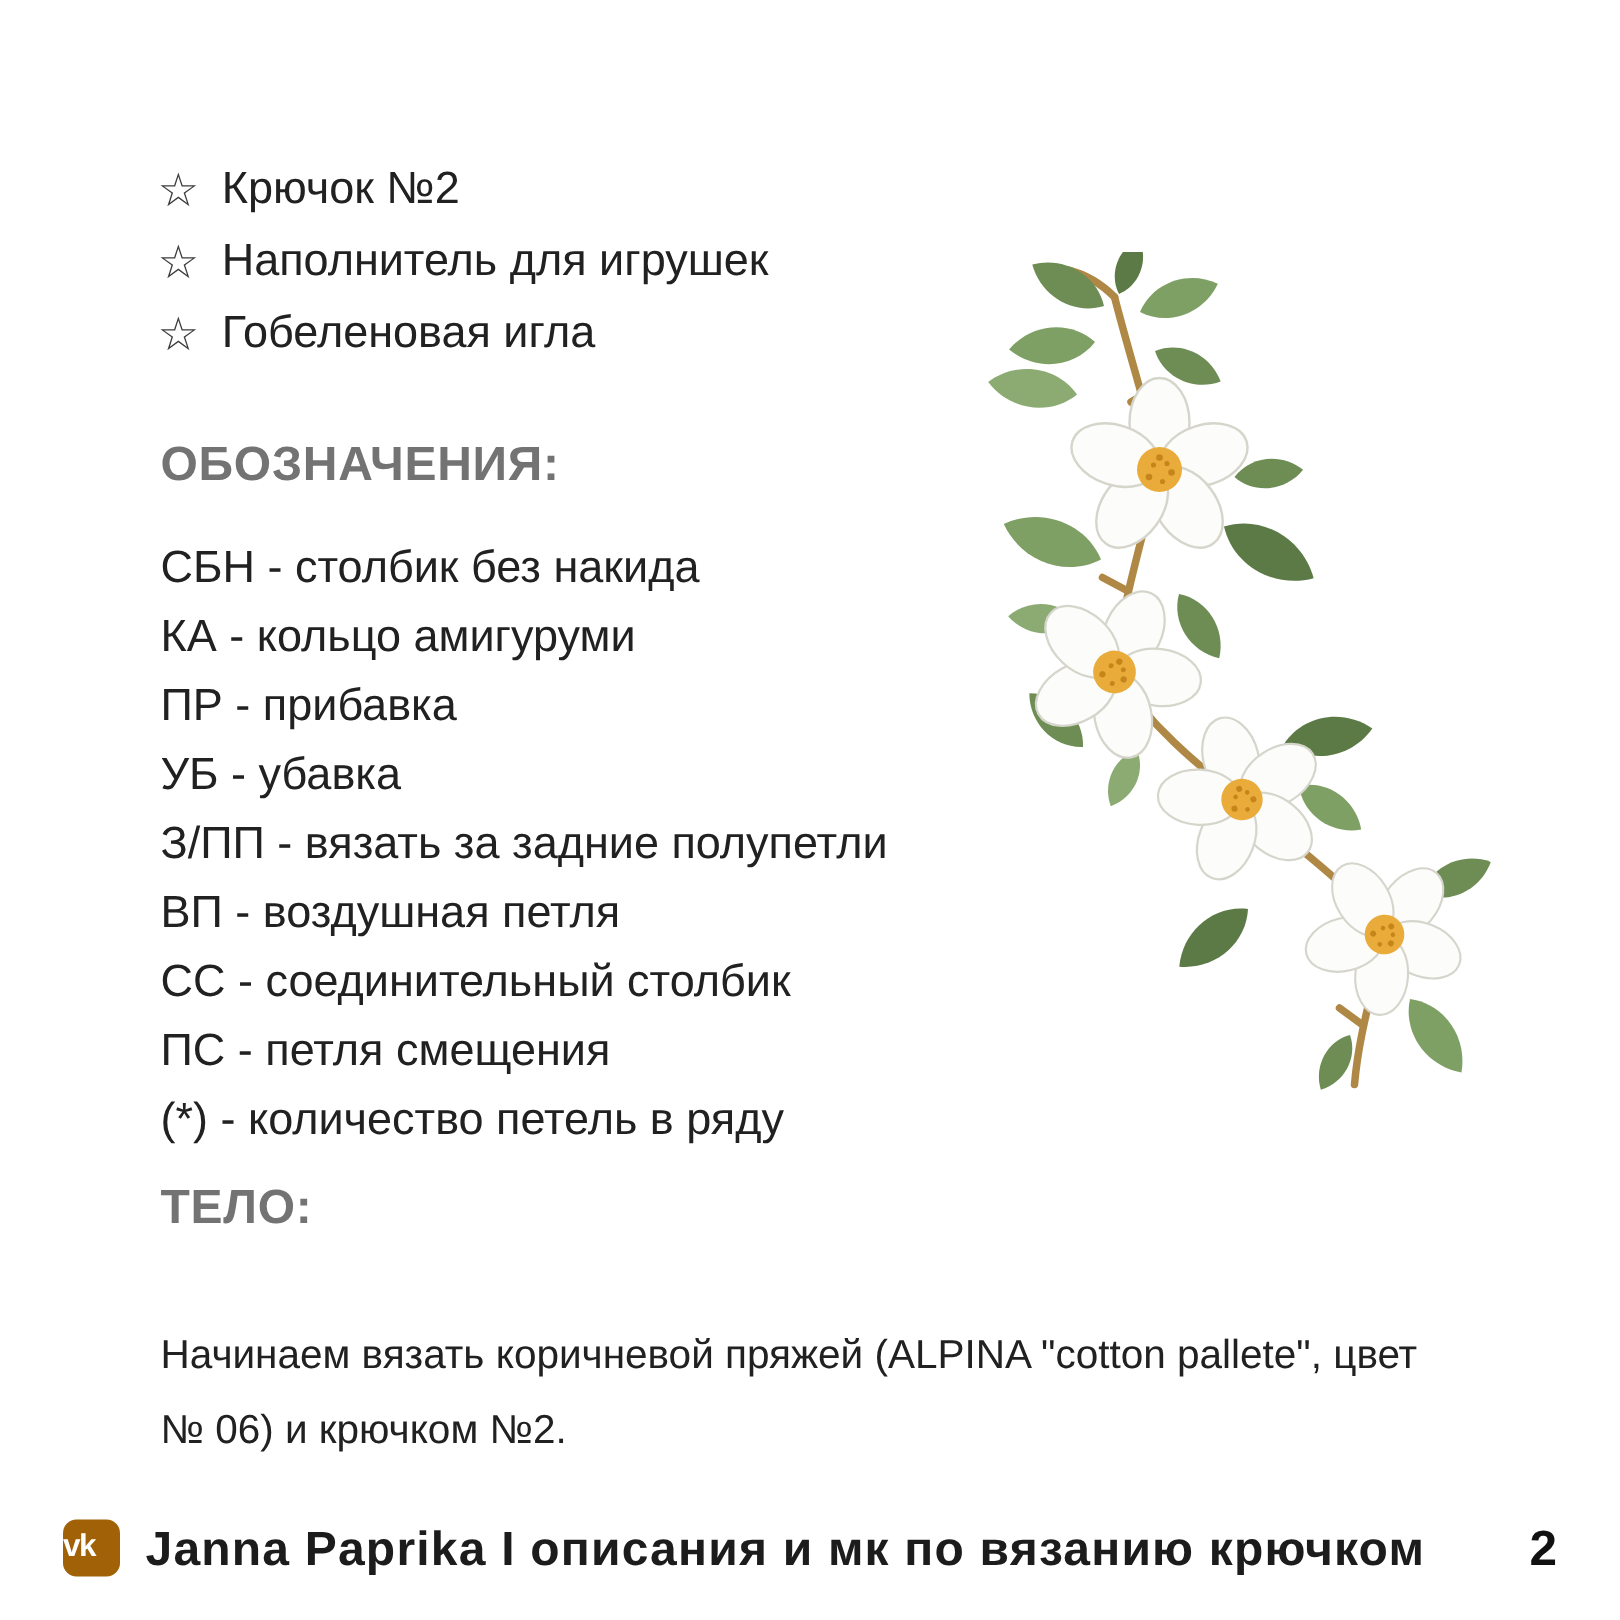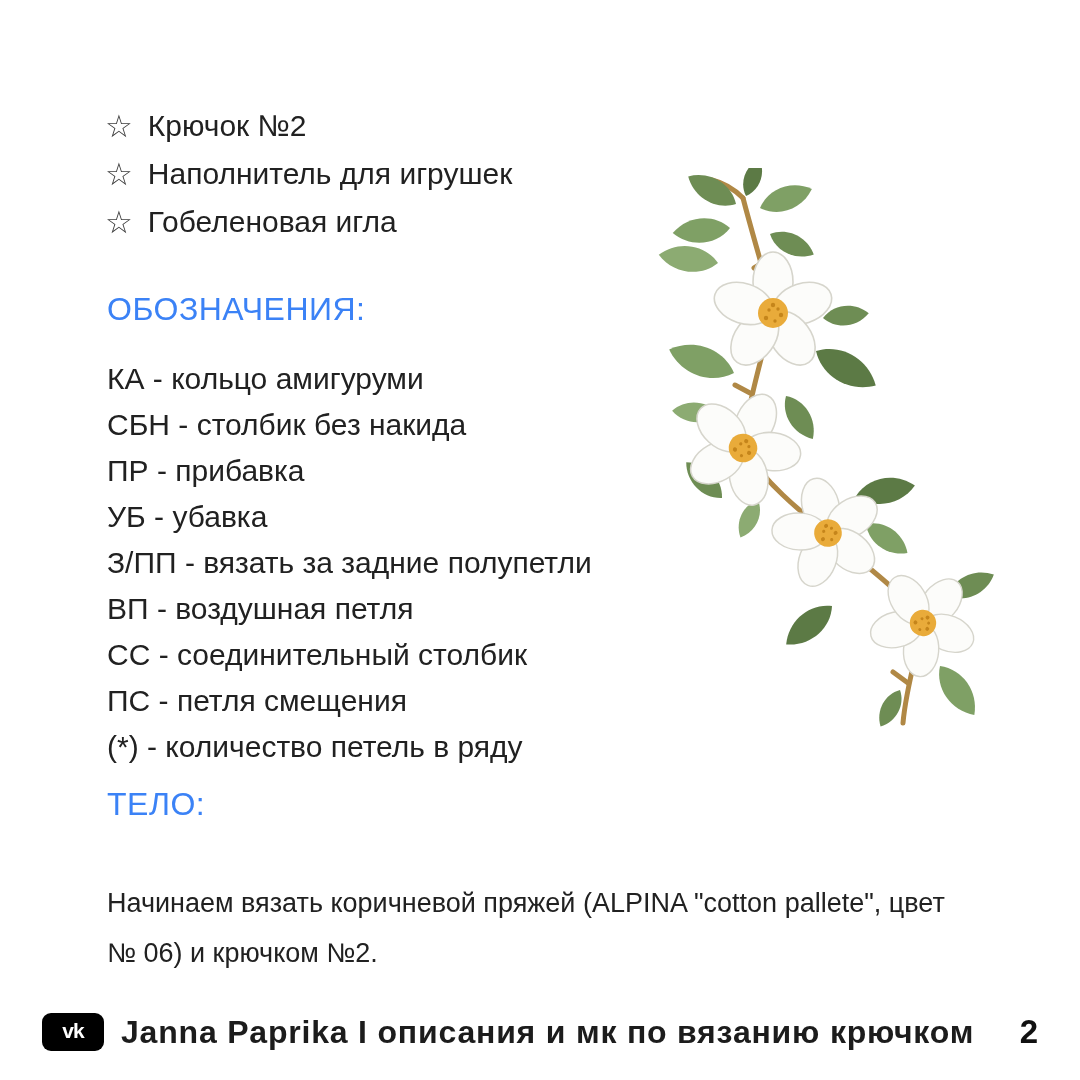--- a/index.html
+++ b/index.html
@@ -8,37 +8,37 @@
     background:#ffffff;color:#212121;
     font-family:"Liberation Sans","DejaVu Sans",sans-serif;
   }
   
   .materials{position:absolute;left:105px;top:102px;}
   .materials .row{display:flex;align-items:center;height:48px;font-size:30px;}
   .materials .star{font-size:31px;color:#3c3c3c;margin-right:15px;line-height:1;}
   
   .green-heading{
     position:absolute;left:107px;
-    font-size:32px;font-weight:normal;color:#3b82f6;letter-spacing:0.5px;
+    font-size:32px;font-weight:bold;color:#737373;letter-spacing:0.5px;
   }
   #abbrev-heading{top:291px;}
   #body-heading{top:786px;}
   
   .abbrev{position:absolute;left:107px;top:356px;font-size:30px;}
   .abbrev .item{height:46px;display:flex;align-items:center;white-space:nowrap;}
   
   .paragraph{
     position:absolute;left:107px;top:878px;width:850px;
     font-size:27px;line-height:50px;
   }
   
   .footer{position:absolute;left:42px;top:1013px;display:flex;align-items:center;}
   .vk-badge{
-    width:62px;height:38px;border-radius:9px;background:#000000;
-    display:flex;align-items:center;justify-content:center;flex:0 0 auto;
+    width:38px;height:38px;border-radius:9px;background:#a16207;
+    display:flex;align-items:center;flex:0 0 auto;
   }
   .vk-badge span{
     color:#ffffff;font-weight:bold;font-size:21px;letter-spacing:-1px;
     font-family:"Liberation Sans",sans-serif;transform:translateY(-1px);
   }
   .footer-text{
     margin-left:17px;font-size:32px;font-weight:bold;color:#1c1c1c;
     letter-spacing:0.8px;white-space:nowrap;
   }
   .page-number{
@@ -62,22 +62,22 @@
   </div>
   <div class="row">
     <span class="star">☆</span>
     <span>Гобеленовая игла</span>
   </div>
 </div>
 
 <div id="abbrev-heading" class="green-heading">ОБОЗНАЧЕНИЯ:</div>
 
 <div class="abbrev">
+  <div class="item">СБН - столбик без накида</div>
   <div class="item">КА - кольцо амигуруми</div>
-  <div class="item">СБН - столбик без накида</div>
   <div class="item">ПР - прибавка</div>
   <div class="item">УБ - убавка</div>
   <div class="item">З/ПП - вязать за задние полупетли</div>
   <div class="item">ВП - воздушная петля</div>
   <div class="item">СС - соединительный столбик</div>
   <div class="item">ПС - петля смещения</div>
   <div class="item">(*) - количество петель в ряду</div>
 </div>
 
 <div id="body-heading" class="green-heading">ТЕЛО:</div>

